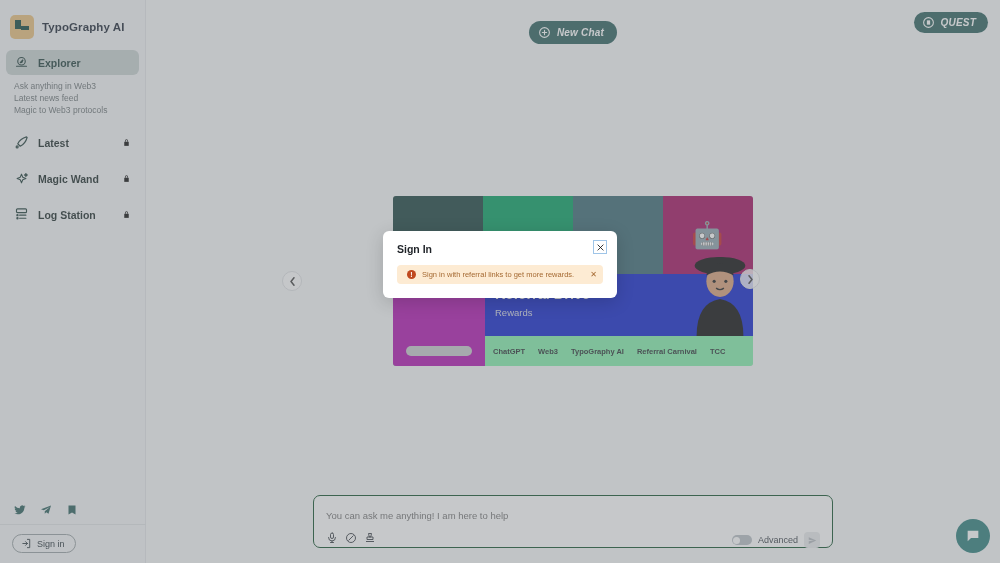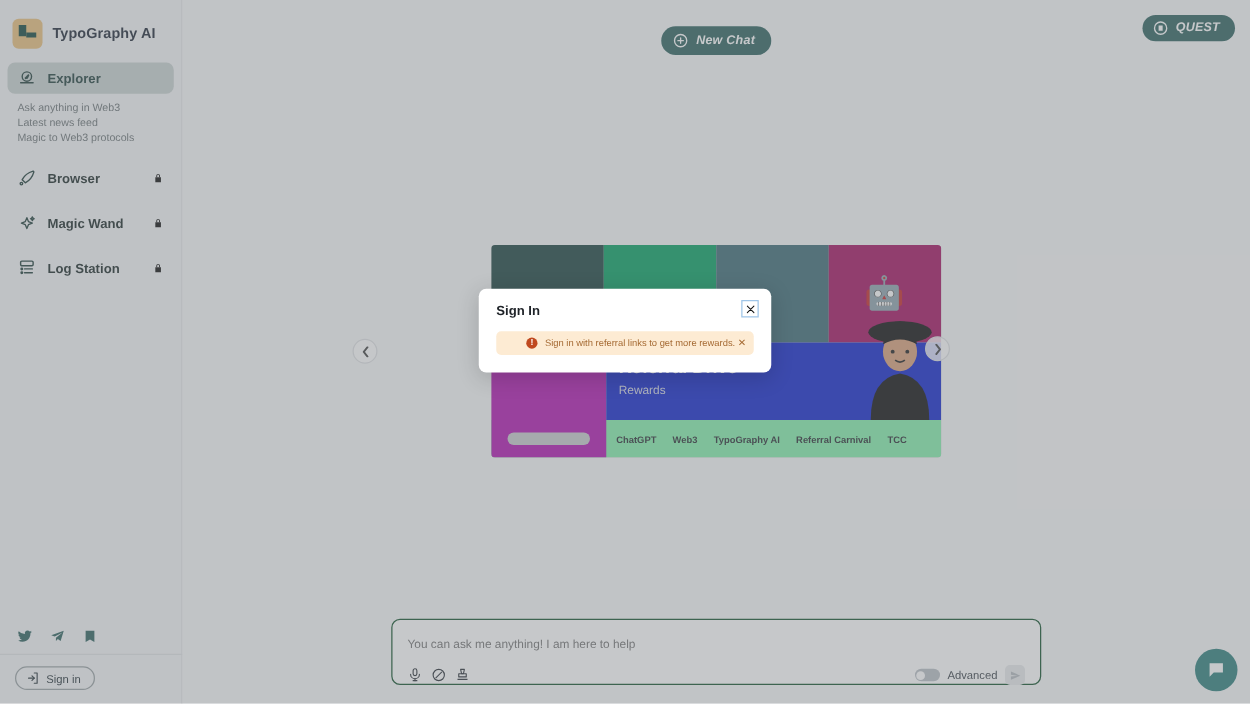--- a/index.html
+++ b/index.html
@@ -124,21 +124,21 @@
     bottom: 15px; width: 520px; height: 53px;
     background: #ffffff; border: 1px solid #14532d;
     border-radius: 7px; padding: 9px 12px 0 12px;
   }
   #composer-input {
     width: 100%; border: 0; outline: 0; font-size: 9.5px;
     color: #9aa0a6; background: transparent;
     font-family: "Liberation Sans", sans-serif;
   }
   .composer-row {
-    display: flex; align-items: center; justify-content: space-between;
+    display: flex; align-items: flex-start; justify-content: space-between;
     margin-top: 9px;
   }
   .composer-tools { display: flex; gap: 7px; align-items: center; }
   .tool-ico { width: 12px; height: 12px; color: #2b3138; cursor: pointer; }
   .composer-right { display: flex; align-items: center; gap: 6px; }
   .toggle {
     width: 20px; height: 10px; border-radius: 6px; background: #b9bfc5;
     position: relative; cursor: pointer;
   }
   .toggle::after {
@@ -191,21 +191,21 @@
     width: 19px; height: 19px; border: 1px solid #cfd3d7;
     border-radius: 2px; background: #fff; position: relative; overflow: hidden;
   }
   .wi-bar { position: absolute; left: 1px; top: 1px; right: 1px; height: 4px; background: #e9eaec; }
   .wi-bar::before { content:""; position:absolute; left:1px; top:1px; width:7px; height:2px; background:#4a4f55; }
   .wi-grid { position: absolute; left: 2px; top: 6px; display: grid; grid-template-columns: 6px 6px; gap: 1px; }
   .wi-cell { width: 6px; height: 5px; border-radius: 1px; }
   #notice {
     margin-top: 10px; background: #fdebd3; border-radius: 4px;
     display: flex; align-items: center; gap: 6px;
-    padding: 5px 6px 5px 24px; position: relative;
+    padding: 5px 6px 5px 10px; position: relative;
   }
   .notice-ico { width: 9px; height: 9px; border-radius: 50%; background: #c0491f; color:#fff;
     font-size: 7px; display:flex; align-items:center; justify-content:center; flex: 0 0 9px; font-weight:bold;}
   #notice-text { font-size: 7.5px; color: #a56a33; }
   #notice-close { position: absolute; right: 6px; top: 5px; font-size: 8px; color: #a56a33; cursor: pointer; line-height: 9px; }
 </style>
 </head>
 <body>
 
 <div id="app">
@@ -234,21 +234,21 @@
         <div class="sub-item">Magic to Web3 protocols</div>
       </div>
 
       <div class="nav-spacer"></div>
 
       <div class="nav-item locked">
         <svg class="nav-ico" viewBox="0 0 24 24" fill="none" stroke="currentColor" stroke-width="1.8" stroke-linejoin="round">
           <path d="M20 3 C13 5 8 10 6 14 L10 18 C14 16 19 11 21 4 Z"></path>
           <circle cx="5" cy="19" r="1.6"></circle>
         </svg>
-        <span class="nav-label">Browser</span>
+        <span class="nav-label">Latest</span>
         <svg class="lock" viewBox="0 0 24 24" fill="currentColor">
           <path d="M6 10h12v11H6z"></path>
             <path d="M8 10V7a4 4 0 018 0v3h-2V7a2 2 0 10-4 0v3z"></path>
         </svg>
       </div>
 
       <div class="nav-spacer"></div>
 
       <div class="nav-item locked">
         <svg class="nav-ico" viewBox="0 0 24 24" fill="none" stroke="currentColor" stroke-width="1.7" stroke-linejoin="round">

